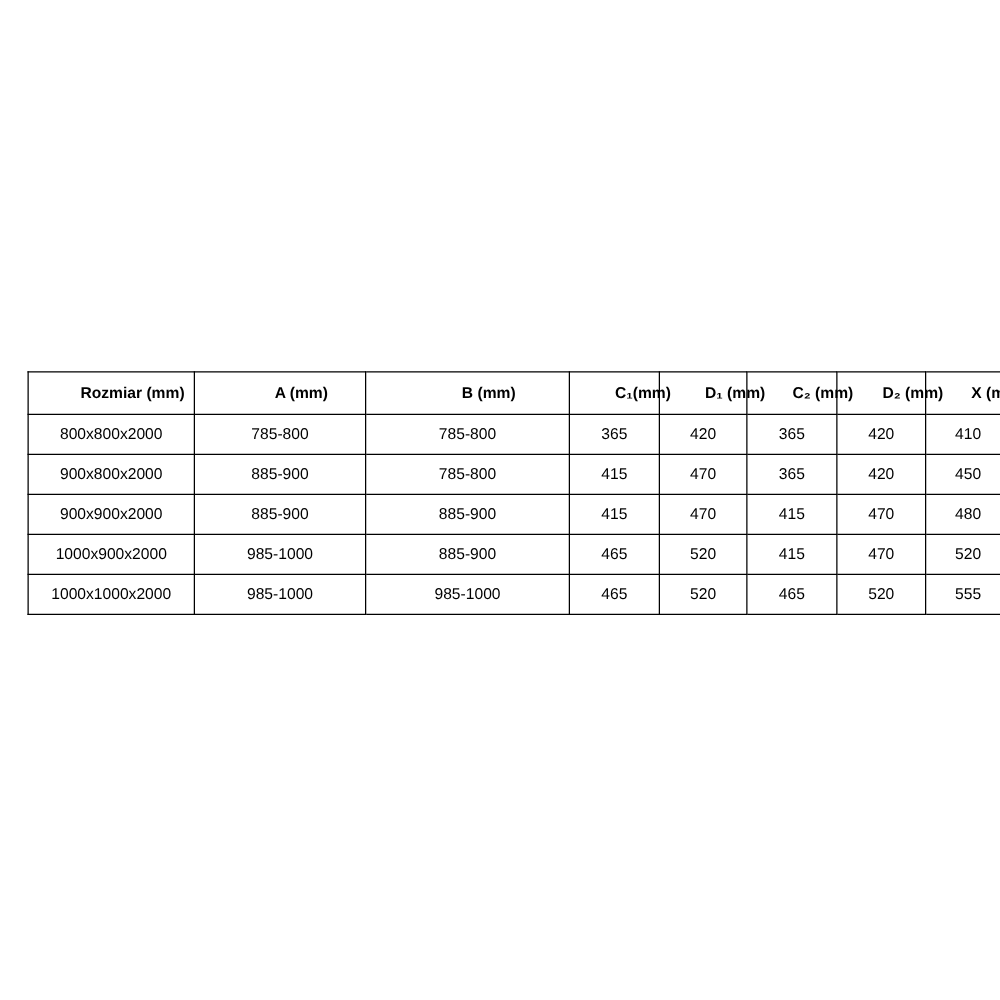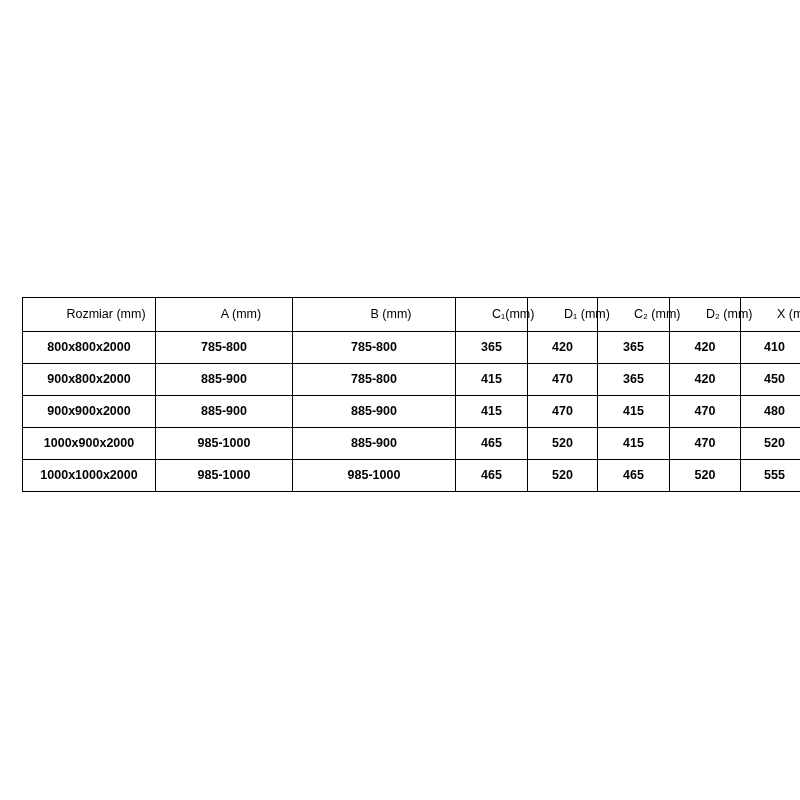--- a/index.html
+++ b/index.html
@@ -40,27 +40,27 @@
     text-align: center;
     vertical-align: middle;
     font-size: 12.5px;
     height: 31px;
     padding: 0 2px;
     line-height: 1.15;
     color: #000000;
     white-space: nowrap;
   }
   table.spec thead th {
-    font-weight: normal;
+    font-weight: bold;
     font-size: 12.5px;
     height: 33px;
     padding-left: 36px;
   }
   table.spec tbody td {
-    font-weight: bold;
+    font-weight: normal;
   }
   
   col.c0 { width: 133px; }
   col.c1 { width: 137px; }
   col.c2 { width: 163px; }
   col.c3 { width: 72px; }
   col.c4 { width: 70px; }
   col.c5 { width: 72px; }
   col.c6 { width: 71px; }
   col.c7 { width: 68px; }

